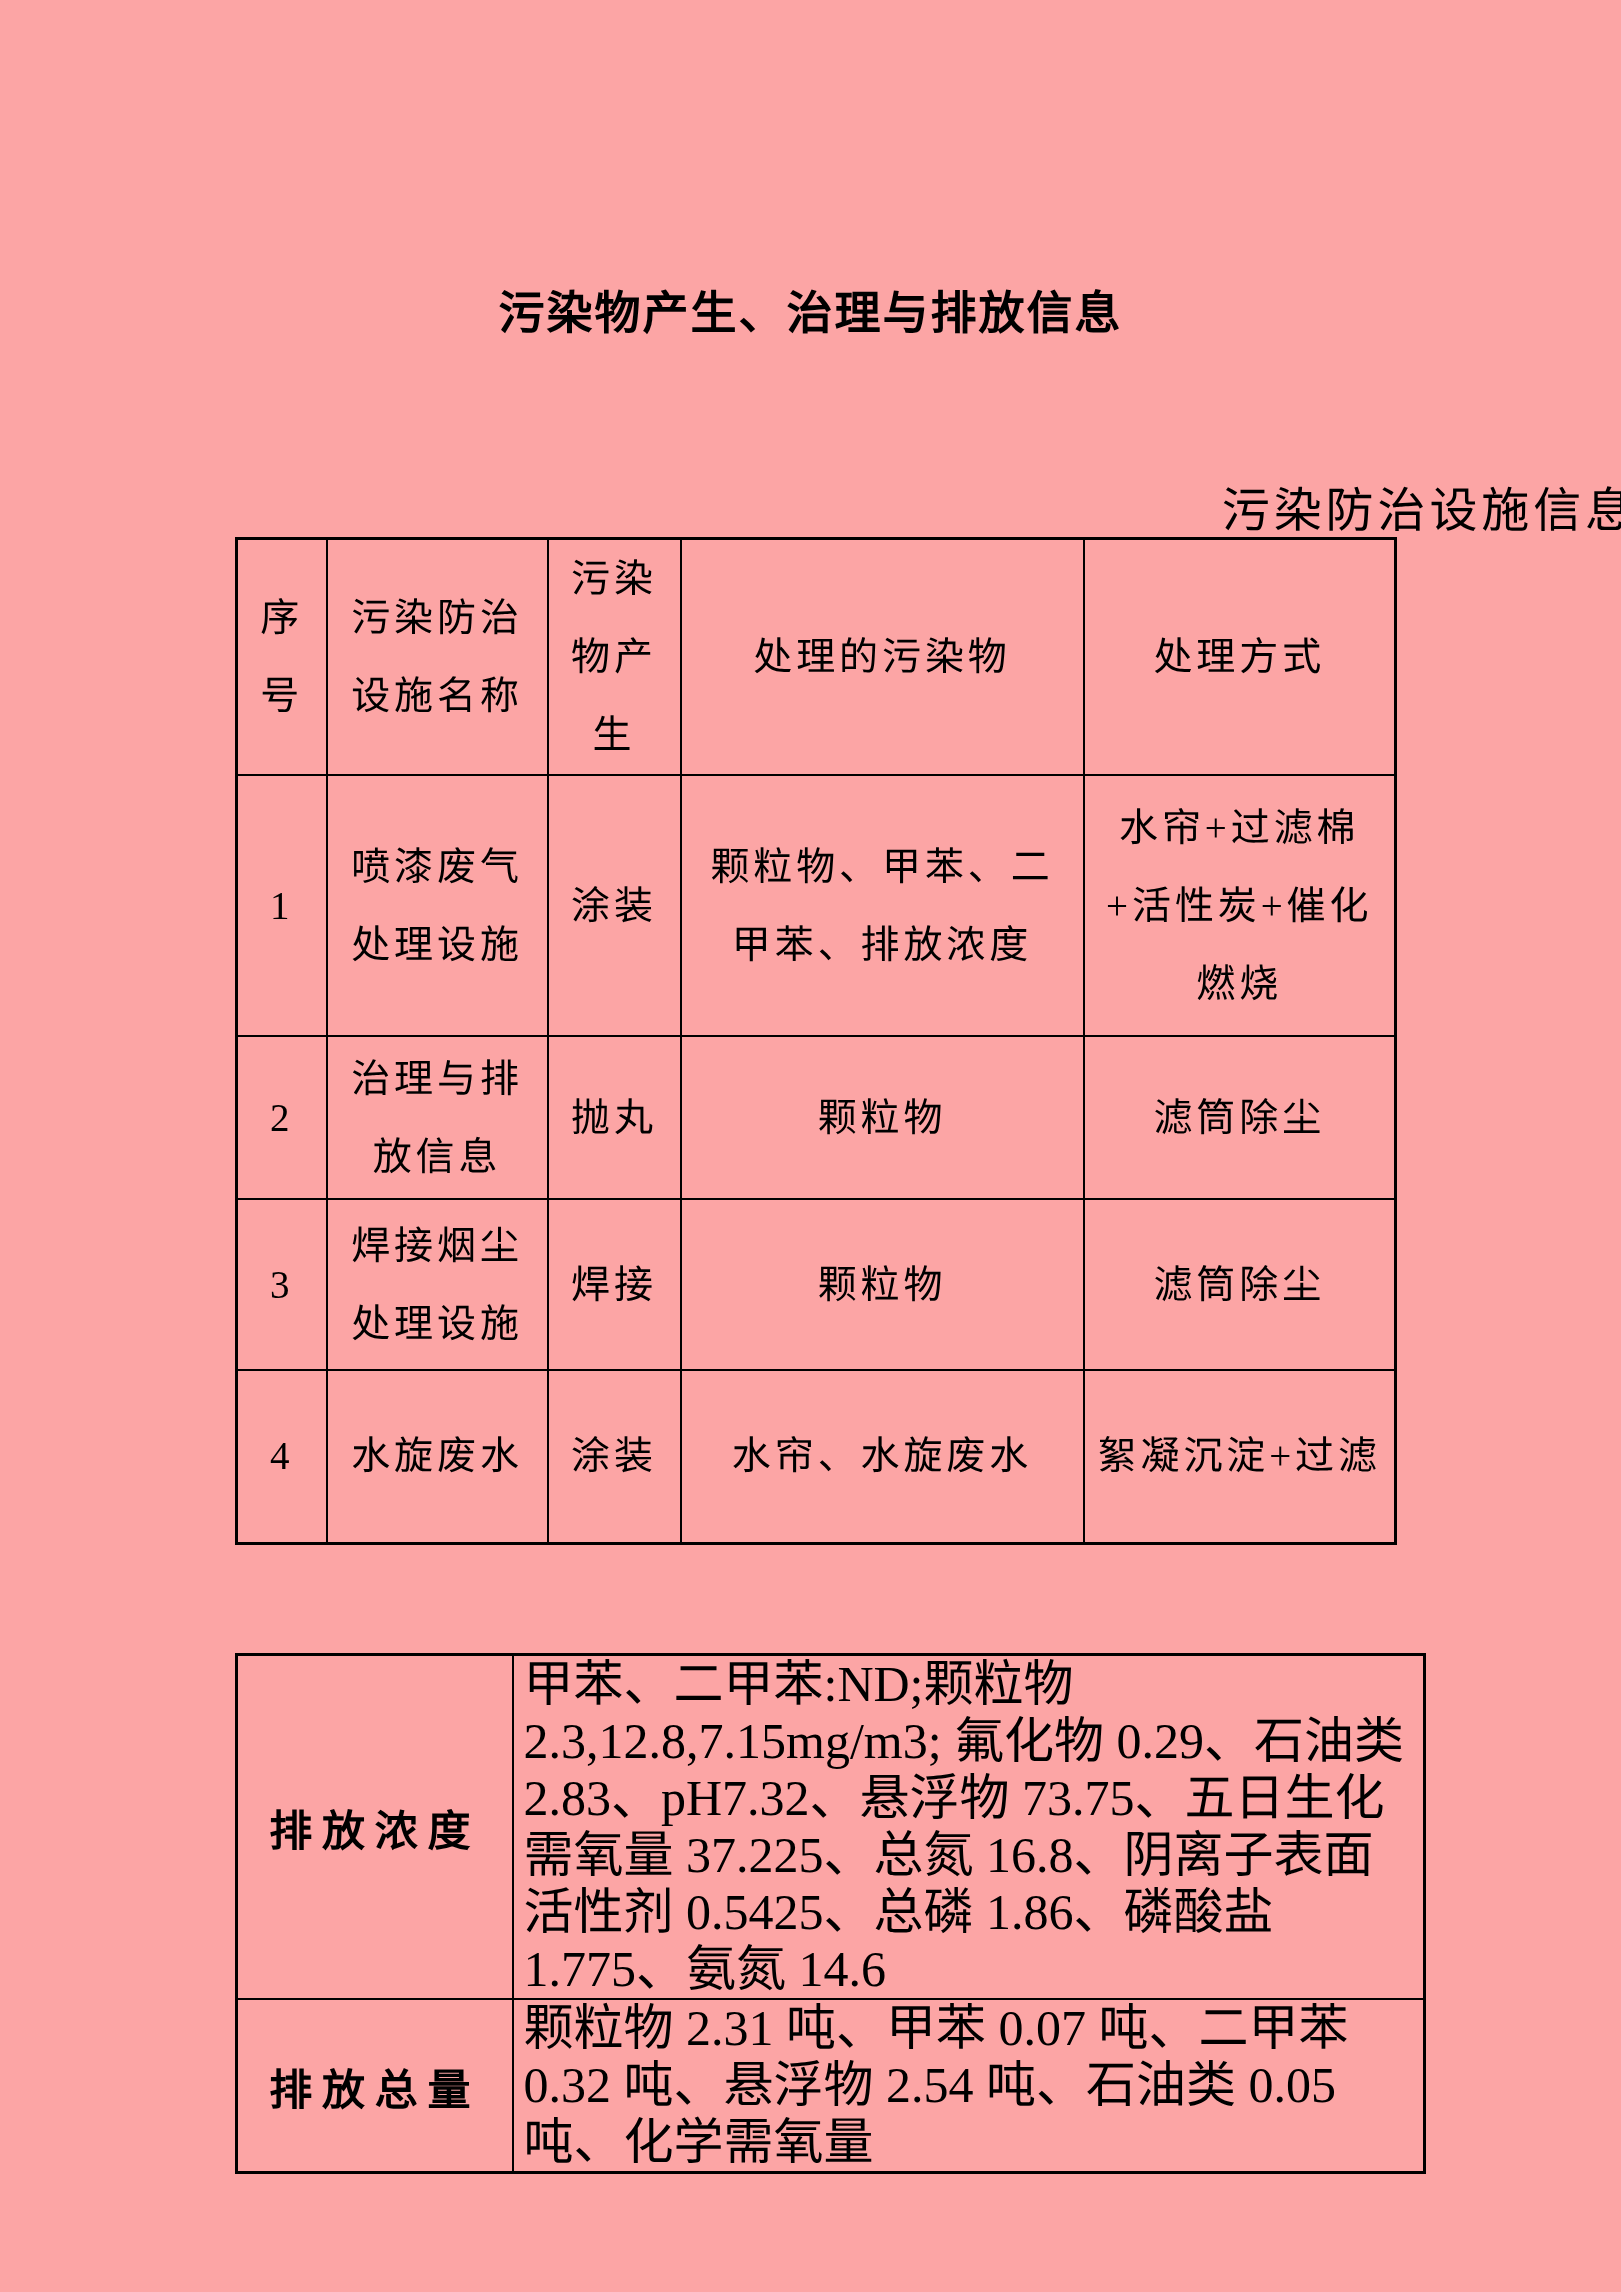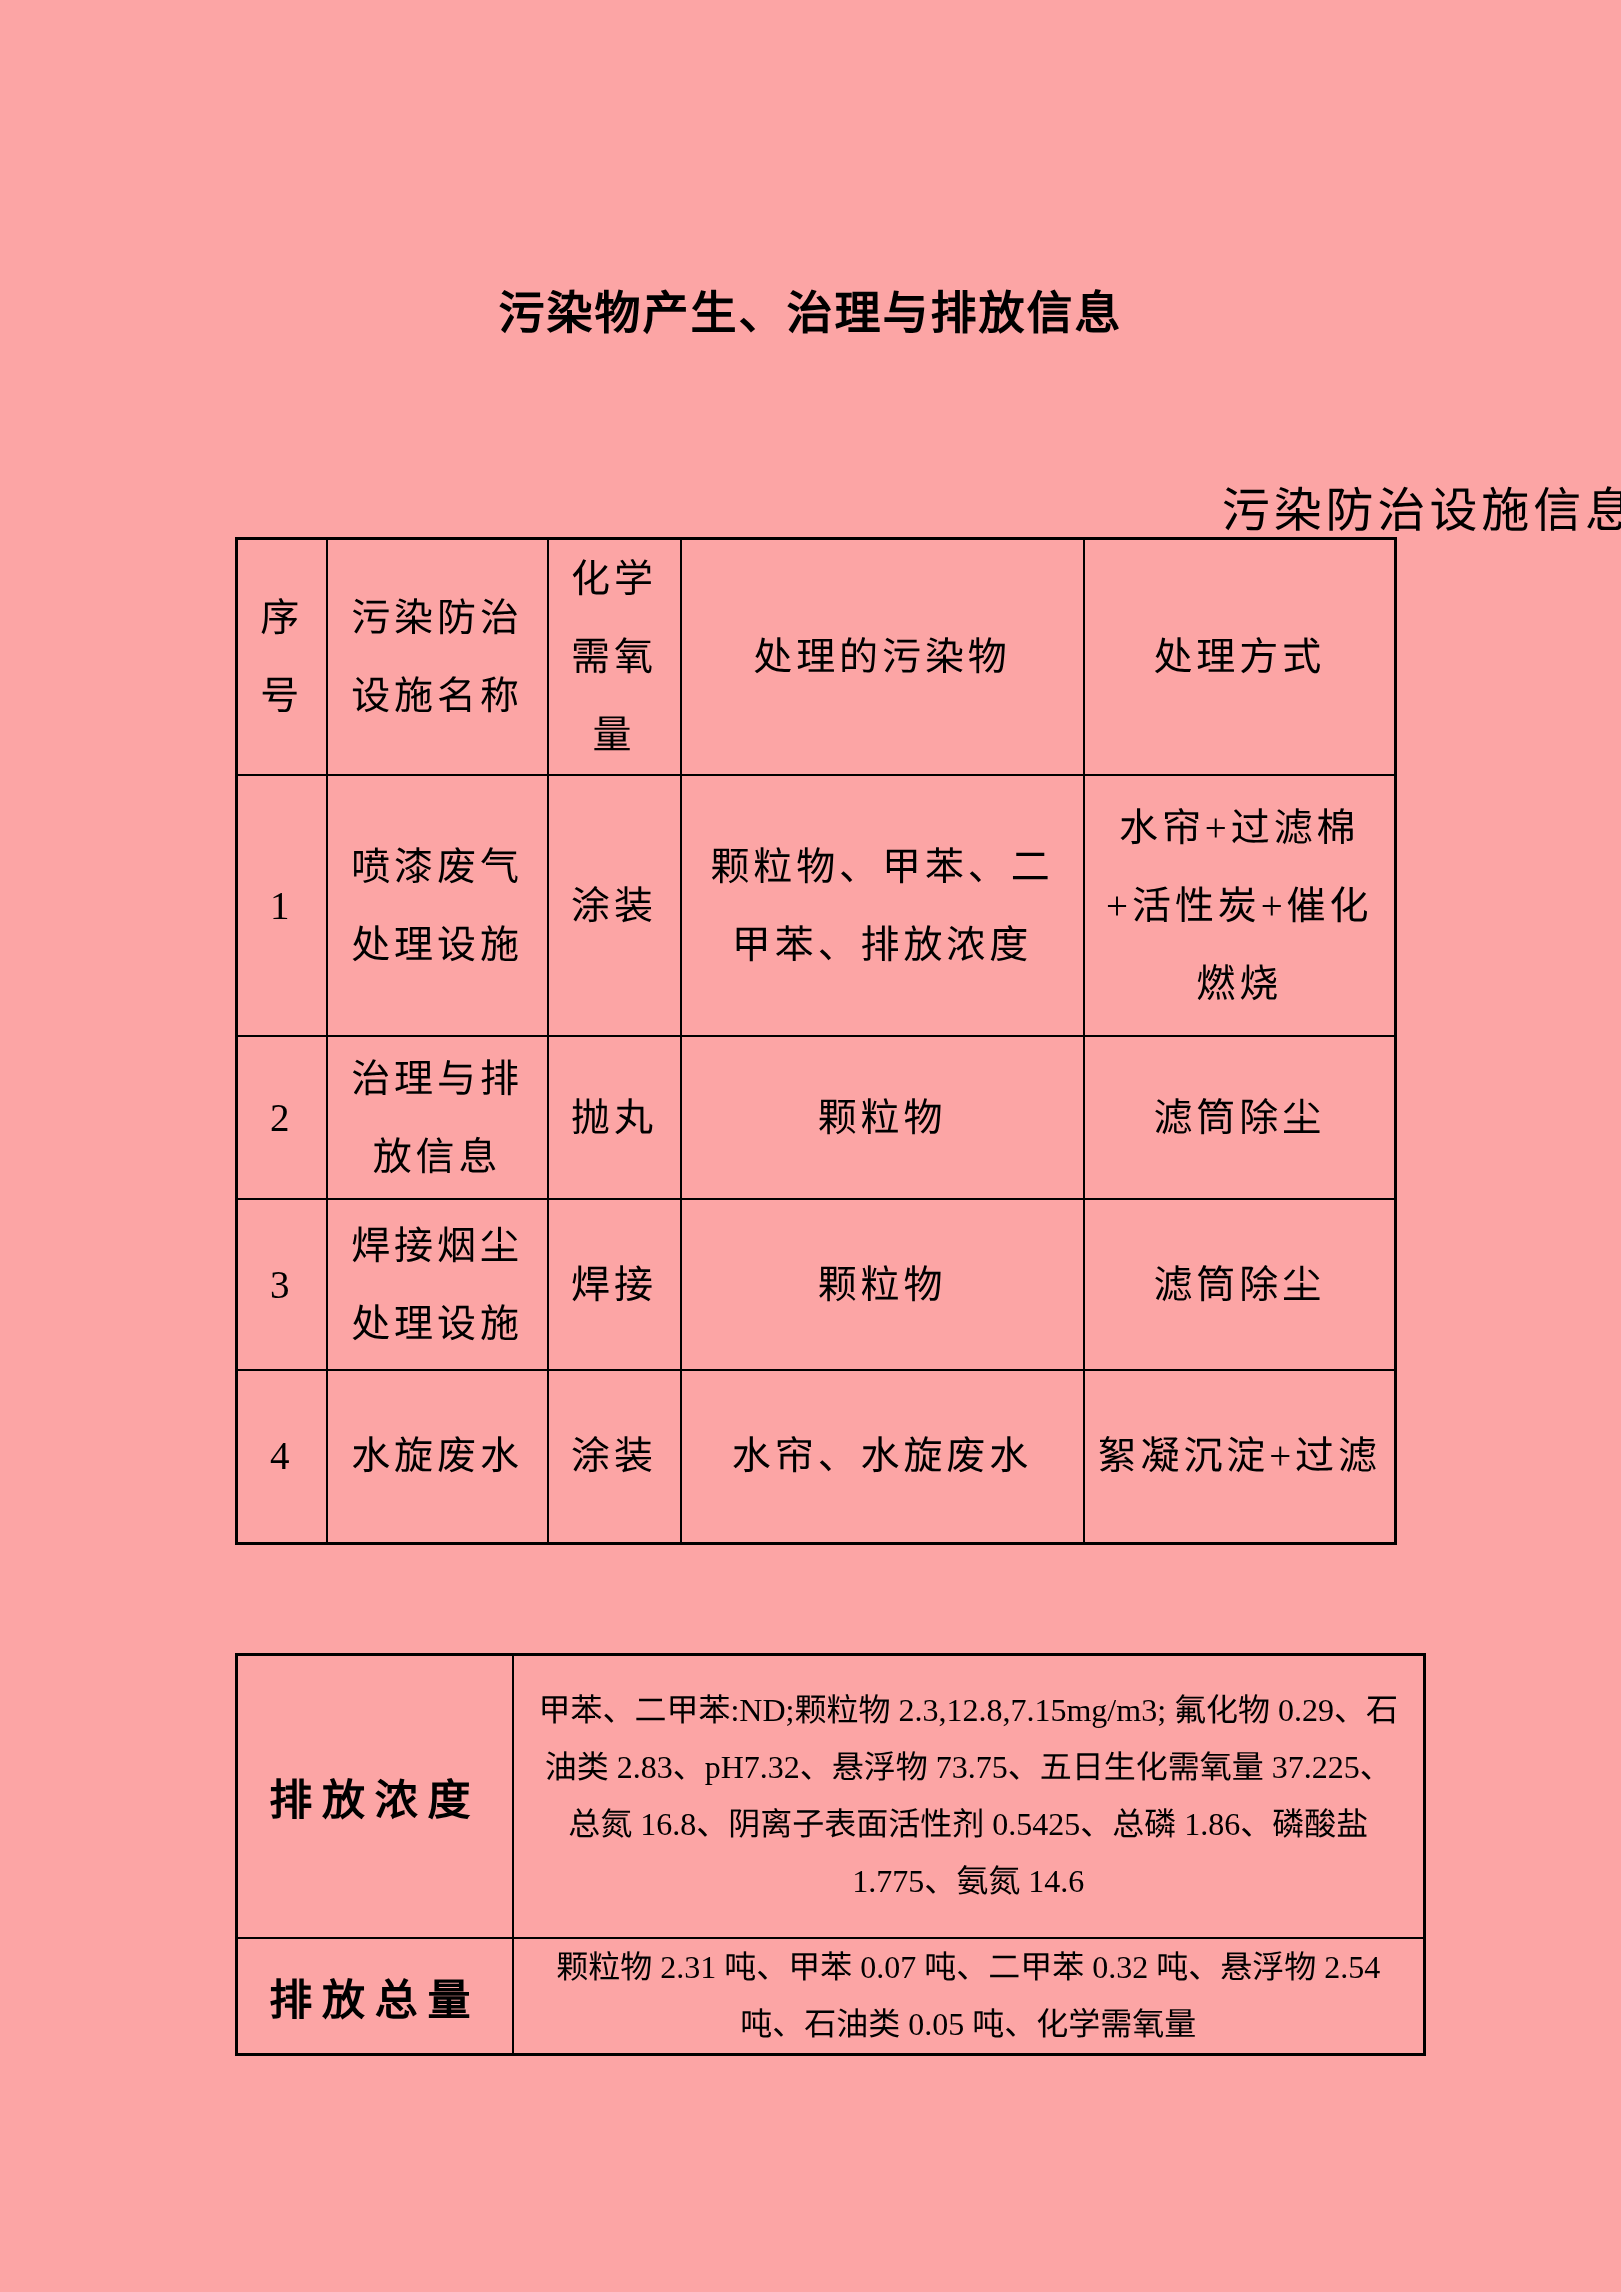--- a/index.html
+++ b/index.html
@@ -85,25 +85,24 @@
   .emissions-table .row-concentration { height: 283px; }
   .emissions-table .row-total         { height: 115px; }
   .emissions-table .label-cell {
     text-align: center;
     font-size: 43px;
     font-weight: bold;
     letter-spacing: 9.8px;
     padding: 0 5.9px;
   }
   .emissions-table .value-cell {
-    text-align: center;
-    font-size: 32px;
+    font-size: 50px;
     letter-spacing: 0;
     line-height: 57px;
-    padding: 0 19px;
+    padding: 0 10px;
   }
 </style>
 </head>
 <body>
 
 <div class="page">
 
   <h1 class="doc-title">污染物产生、治理与排放信息</h1>
 
   <h2 class="section-heading heading-facilities">污染防治设施信息</h2>
@@ -113,21 +112,21 @@
       <col style="width:90px">
       <col style="width:221px">
       <col style="width:133px">
       <col style="width:403px">
       <col style="width:312px">
     </colgroup>
     <tbody>
       <tr class="row-header">
         <th>序号</th>
         <th>污染防治设施名称</th>
-        <th>化学需氧量</th>
+        <th>污染物产生</th>
         <th>处理的污染物</th>
         <th>处理方式</th>
       </tr>
       <tr class="row-1">
         <td>1</td>
         <td>喷漆废气处理设施</td>
         <td>涂装</td>
         <td>颗粒物、甲苯、二甲苯、排放浓度</td>
         <td>水帘+过滤棉+活性炭+催化燃烧</td>
       </tr>

